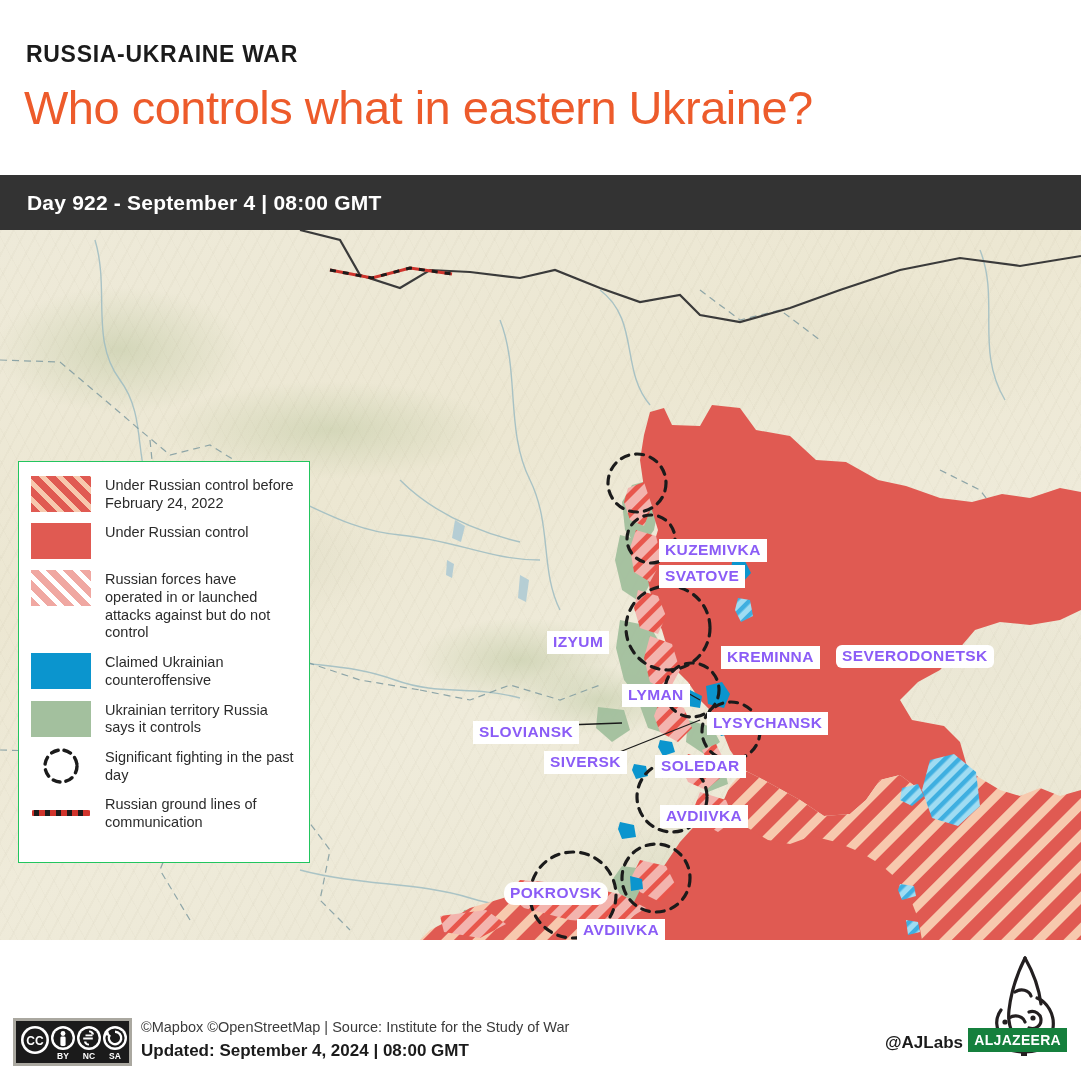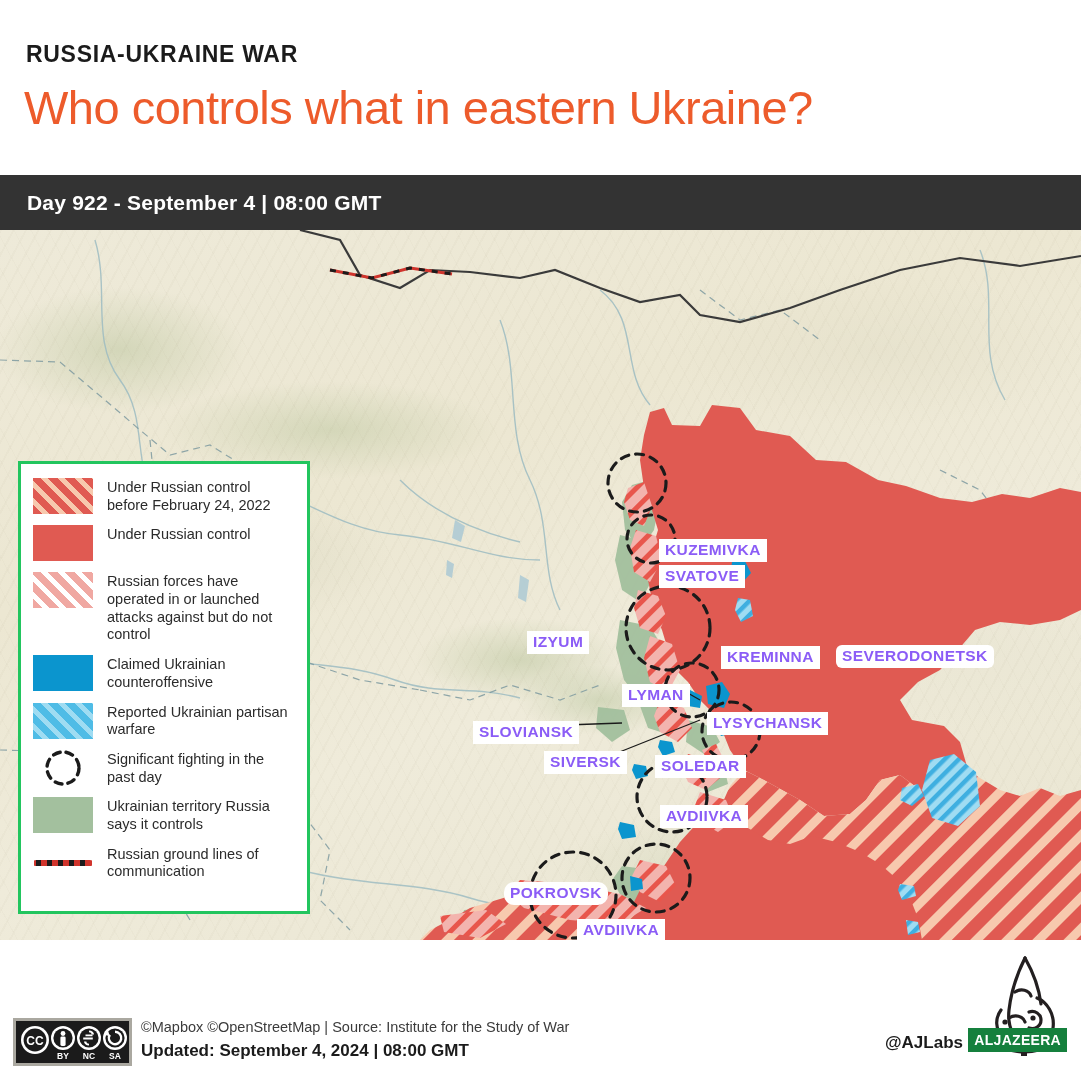--- a/index.html
+++ b/index.html
@@ -73,21 +73,21 @@
     font-size:15.5px;
     letter-spacing:0.4px;
     padding:3px 6px 4px 6px;
     white-space:nowrap;
     line-height:1;
   }
 
   
   .legend{
     position:absolute;left:18px;top:461px;width:292px;
-    background:#ffffff;border:3px solid #22c55e;
+    background:#ffffff;border:1px solid #22c55e;
     padding:14px 12px 12px 12px;
     box-sizing:border-box;
   }
   .legend-row{display:flex;align-items:flex-start;margin-bottom:11px;}
   .legend-row:last-child{margin-bottom:18px;}
   .swatch{width:60px;height:36px;flex:0 0 60px;margin-right:14px;}
   .legend-label{
     font-size:14.5px;line-height:1.22;color:#2b2b2b;
     padding-top:1px;
   }
@@ -313,21 +313,21 @@
       <g stroke="#1b1b1b" stroke-width="1.3" fill="none">
         <line x1="538" y1="496" x2="622" y2="493"></line>
         <line x1="612" y1="525" x2="700" y2="490"></line>
         <line x1="686" y1="462" x2="700" y2="470"></line>
       </g>
     </svg>
 
     <div id="city-layer">
         <div class="city" style="left: 659px; top: 309px;">KUZEMIVKA</div>
         <div class="city" style="left: 659px; top: 335px;">SVATOVE</div>
-        <div class="city" style="left: 527px; top: 401px; text-align: right;">IZYUM</div>
+        <div class="city" style="left: 547px; top: 401px; text-align: right;">IZYUM</div>
         <div class="city" style="left: 721px; top: 416px;">KREMINNA</div>
         <div class="city" style="left: 836px; top: 415px; border-radius: 6px;">SEVERODONETSK</div>
         <div class="city" style="left: 622px; top: 454px;">LYMAN</div>
         <div class="city" style="left: 707px; top: 482px;">LYSYCHANSK</div>
         <div class="city" style="left: 473px; top: 491px;">SLOVIANSK</div>
         <div class="city" style="left: 544px; top: 521px;">SIVERSK</div>
         <div class="city" style="left: 655px; top: 525px;">SOLEDAR</div>
         <div class="city" style="left: 660px; top: 575px;">AVDIIVKA</div>
         <div class="city" style="left: 504px; top: 652px; border-radius: 10px;">POKROVSK</div>
         <div class="city" style="left: 577px; top: 689px;">AVDIIVKA</div>
@@ -348,37 +348,33 @@
       <div class="legend-row">
         <div class="swatch sw-attacked"></div>
         <div class="legend-label">Russian forces have operated in or launched attacks against but do not control</div>
       </div>
 
       <div class="legend-row">
         <div class="swatch sw-counter"></div>
         <div class="legend-label">Claimed Ukrainian counteroffensive</div>
       </div>
 
-      <div class="legend-row">
-        <div class="swatch sw-partisan"></div>
-        <div class="legend-label">Reported Ukrainian partisan warfare</div>
+
+      <div class="legend-row">
+        <div class="swatch sw-green"></div>
+        <div class="legend-label">Ukrainian territory Russia says it controls</div>
       </div>
 
       <div class="legend-row">
         <div class="sw-circle">
           <svg width="44" height="38" viewBox="0 0 44 38">
             <circle cx="22" cy="19" r="16" fill="none" stroke="#1b1b1b" stroke-width="3.4" stroke-dasharray="7 6" stroke-linecap="round"></circle>
           </svg>
         </div>
         <div class="legend-label">Significant fighting in the past day</div>
-      </div>
-
-      <div class="legend-row">
-        <div class="swatch sw-green"></div>
-        <div class="legend-label">Ukrainian territory Russia says it controls</div>
       </div>
 
       <div class="legend-row">
         <div class="sw-line">
           <svg width="58" height="14" viewBox="0 0 58 14">
             <line x1="2" y1="7" x2="56" y2="7" stroke="#d0342c" stroke-width="6" stroke-linecap="round"></line>
             <line x1="2" y1="7" x2="56" y2="7" stroke="#1b1b1b" stroke-width="6" stroke-dasharray="5 6"></line>
           </svg>
         </div>
         <div class="legend-label">Russian ground lines of communication</div>

